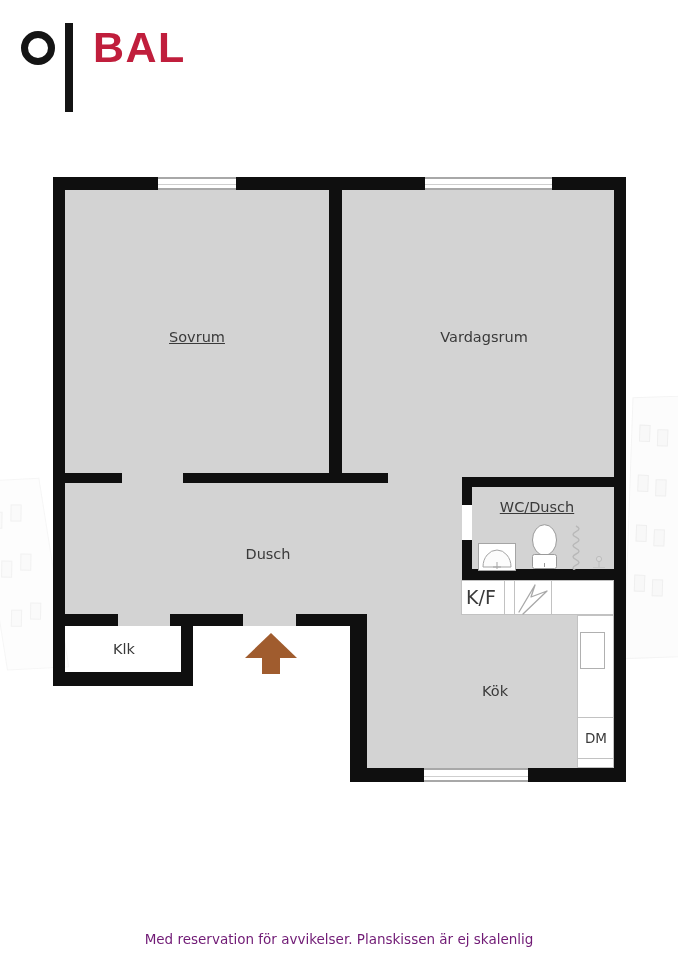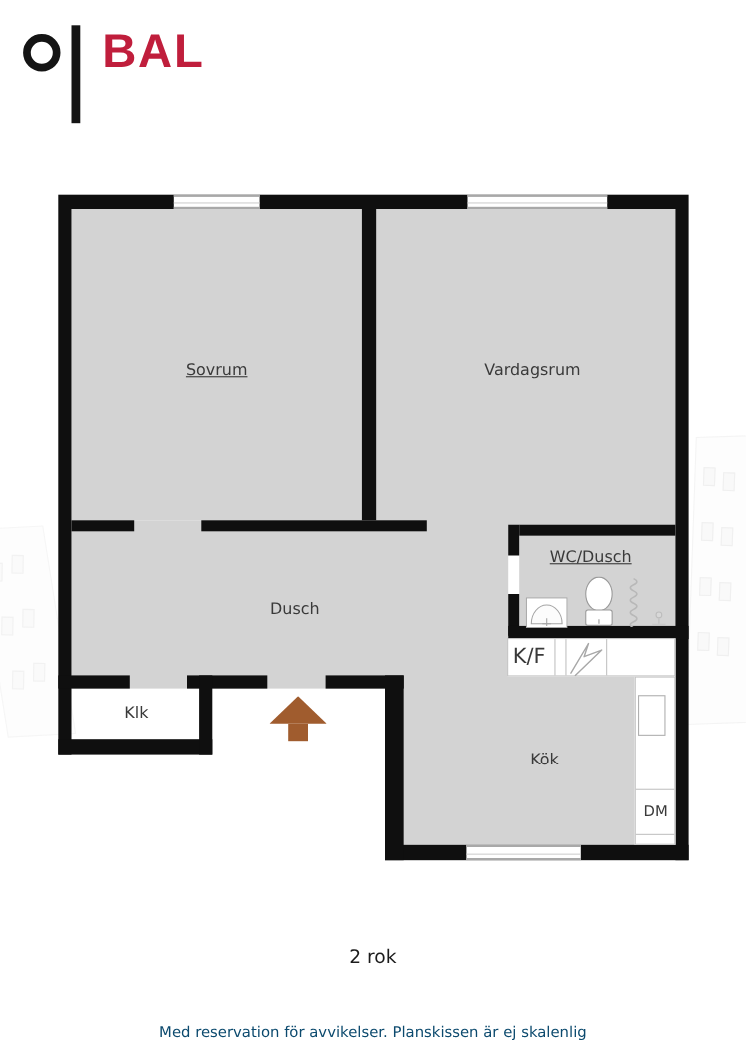--- a/index.html
+++ b/index.html
@@ -23,21 +23,21 @@
   .label{position:absolute;color:#3a3a3a;font-size:14.5px;white-space:nowrap;transform:translate(-50%,-50%);}
   .counter{position:absolute;background:#ffffff;border:1px solid #c2c2c2;box-sizing:border-box;}
   .cline-v{position:absolute;top:0;bottom:0;width:1px;background:#c2c2c2;}
   .cline-h{position:absolute;left:0;right:0;height:1px;background:#c2c2c2;}
   .fixture{position:absolute;}
   .sinkbox{position:absolute;background:#ffffff;border:1px solid #b0b0b0;box-sizing:border-box;}
   
   .caption{position:absolute;left:0;width:678px;text-align:center;color:#1c1c1c;}
   .caption .line1{font-size:19px;}
   .caption .line2{font-size:17px;margin-top:4px;}
-  .disclaimer{position:absolute;left:0;width:678px;text-align:center;color:#0c4a6e;font-size:13.5px;}
+  .disclaimer{position:absolute;left:0;width:678px;text-align:center;color:#701a75;font-size:13.5px;}
 </style>
 </head>
 <body>
 
 <div class="logo">
   <div class="logo-ring"></div>
   <div class="logo-bar"></div>
   <div class="logo-word w1">BAL</div>
 </div>
 
@@ -142,16 +142,15 @@
   <div class="label" style="left:484px;top:337px;text-align:right;">Vardagsrum</div>
   <div class="label" style="left:268px;top:554px;">Dusch</div>
   <div class="label" style="left:537px;top:507px;text-decoration:underline;">WC/Dusch</div>
   <div class="label" style="left:481px;top:597px;font-size:19px;">K/F</div>
   <div class="label" style="left:124px;top:649px;">Klk</div>
   <div class="label" style="left:481px;top:691px;margin-left:14px;">Kök</div>
   <div class="label" style="left:596px;top:738px;font-size:13.5px;">DM</div>
 </div>
 
 <div class="caption" style="top:856px;">
-  <div class="line2">2 rok</div>
 </div>
 
 <div class="disclaimer" style="top:931px;">Med reservation för avvikelser. Planskissen är ej skalenlig</div>
 
 </body></html>

